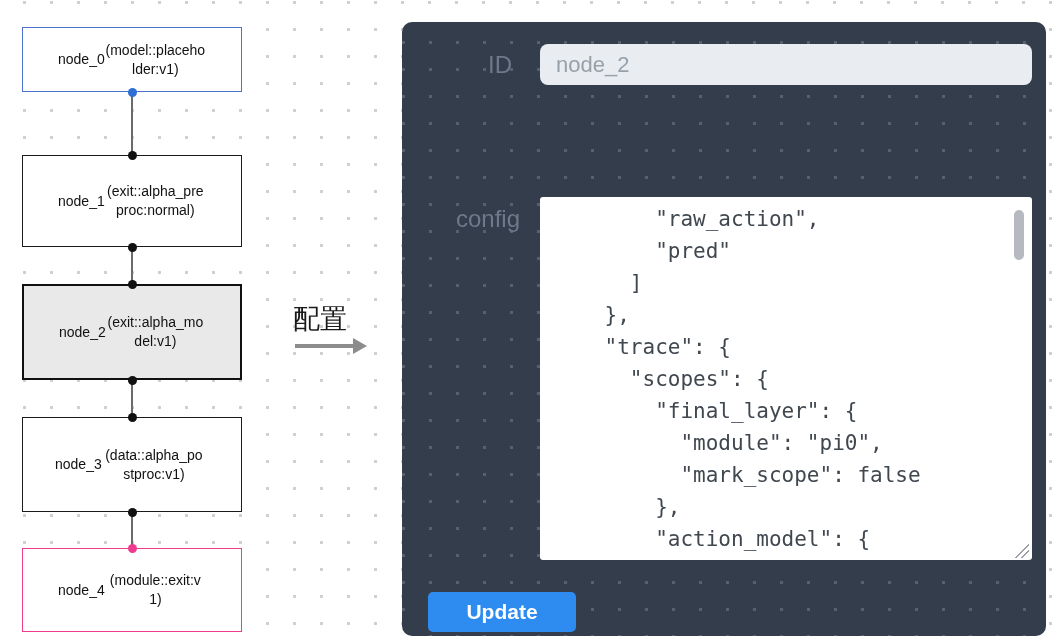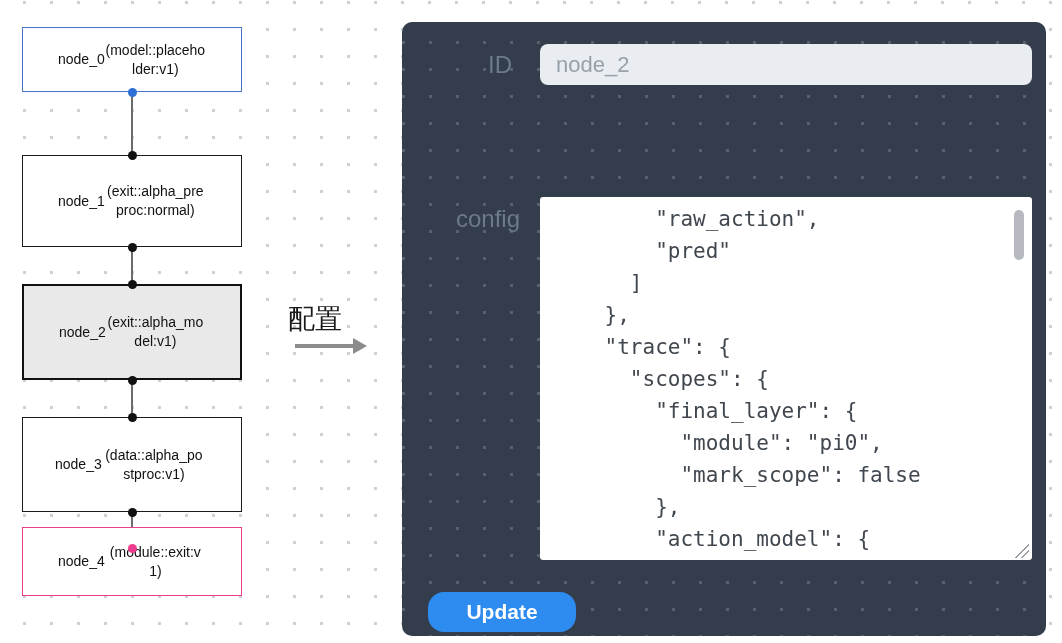--- a/index.html
+++ b/index.html
@@ -25,41 +25,41 @@
     padding:4px 35px;
     font-size:14px;line-height:19px;color:#111;
     word-break:break-all;
     z-index:2;
   }
   .flow-node .node-title{white-space:nowrap;}
   .node-0{top:27px;height:65px;border-color:#4a72c8;}
   .node-1{top:155px;height:92px;}
   .node-2{top:284px;height:96px;border:2.5px solid #111;background:#e9e9e9;}
   .node-3{top:417px;height:95px;padding-left:32px;}
-  .node-4{top:527px;height:69px;border-color:#ee3d8f;}
+  .node-4{top:548px;height:84px;border-color:#ee3d8f;}
 
   .edge{position:absolute;left:131px;width:1.5px;background:#6b6b6b;z-index:1;}
   .edge-1{top:92px;height:63px;}
   .edge-2{top:247px;height:37px;}
   .edge-3{top:380px;height:37px;}
   .edge-4{top:512px;height:36px;}
 
   .port{position:absolute;width:9px;height:9px;border-radius:50%;background:#111;z-index:3;left:128px;}
   .port-blue{background:#2f6fd6;}
   .port-pink{background:#ee3d8f;}
   .p0b{top:88px;}
   .p1t{top:151px;} .p1b{top:243px;}
   .p2t{top:280px;} .p2b{top:376px;}
   .p3t{top:413px;} .p3b{top:508px;}
   .p4t{top:544px;}
 
   
   .config-annotation{
     position:absolute;left:288px;top:301px;width:64px;
-    text-align:left;font-size:27px;color:#1a1a1a;
+    text-align:center;font-size:27px;color:#1a1a1a;
     font-family:"DejaVu Sans",sans-serif;
   }
   .config-arrow-line{position:absolute;left:295px;top:344px;width:60px;height:4px;background:#8c8c8c;}
   .config-arrow-head{
     position:absolute;left:353px;top:338px;width:0;height:0;
     border-left:14px solid #8c8c8c;border-top:8px solid transparent;border-bottom:8px solid transparent;
   }
 
   
   .config-panel{
@@ -103,21 +103,21 @@
   .scroll-thumb{
     position:absolute;left:612px;top:188px;width:10px;height:50px;
     background:#b6bac0;border-radius:5px;z-index:3;
   }
   .resize-grip{
     position:absolute;left:613px;top:522px;width:14px;height:14px;z-index:3;
     background:linear-gradient(135deg,transparent 0 48%,#9aa0a6 48% 56%,transparent 56% 70%,#9aa0a6 70% 78%,transparent 78%);
   }
   .update-button{
     position:absolute;left:26px;top:570px;width:148px;height:40px;
-    border:none;border-radius:16px;background:#2e8bef;
+    border:none;border-radius:5px;background:#2e8bef;
     color:#ffffff;font-size:21px;font-weight:bold;
     font-family:"Liberation Sans","DejaVu Sans",sans-serif;
     cursor:pointer;z-index:2;
   }
 </style>
 </head>
 <body>
 
 <div class="edge edge-1"></div>
 <div class="edge edge-2"></div>

